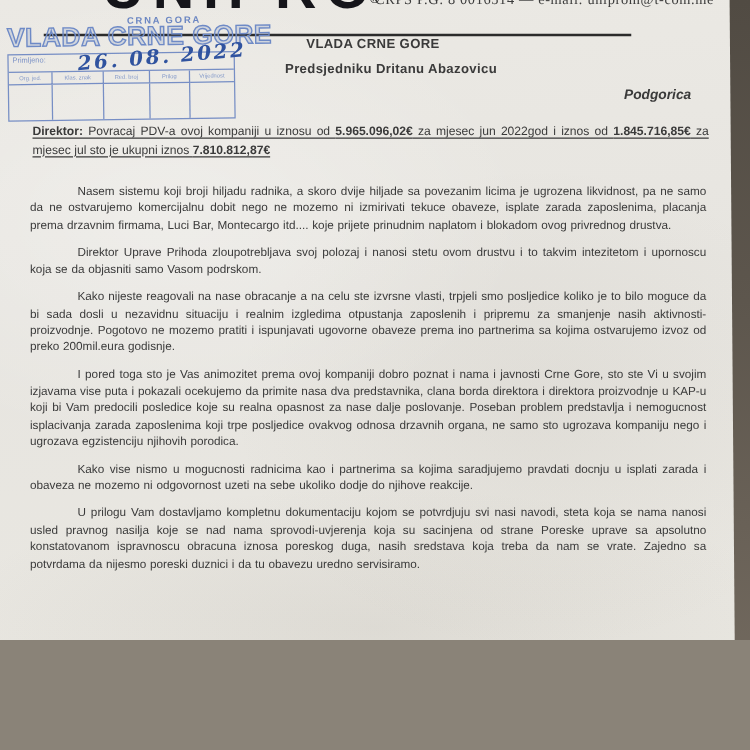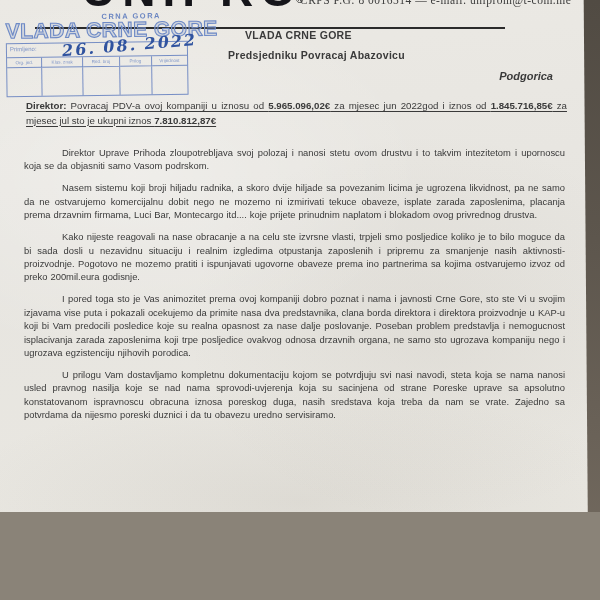--- a/index.html
+++ b/index.html
@@ -112,32 +112,33 @@
           <div></div>
           <div></div>
           <div></div>
           <div></div>
       </div>
     </div>
     <div class="hand-date">26. 08. 2022</div>
   </div>
 
   <div class="rcpt1">VLADA CRNE GORE</div>
-  <div class="rcpt2">Predsjedniku Povracaj Abazovicu</div>
+  <div class="rcpt2">Predsjedniku Dritanu Abazovicu</div>
   <div class="rcpt-city">Podgorica</div>
 
   <div class="subject">
     <span class="b">Direktor:</span><span> Povracaj PDV-a ovoj kompaniji u iznosu od </span><span class="b">5.965.096,02€</span><span> za mjesec jun 2022god i iznos od </span><span class="b">1.845.716,85€</span><span> za mjesec jul sto je ukupni iznos </span><span class="b">7.810.812,87€</span>
   </div>
 
   <div class="body">
+    <p>Nasem sistemu koji broji  hiljadu radnika, a skoro dvije hiljade sa povezanim licima je ugrozena likvidnost, pa ne samo da ne ostvarujemo komercijalnu dobit nego ne mozemo ni izmirivati tekuce obaveze, isplate zarada zaposlenima, placanja prema drzavnim firmama, Luci Bar, Montecargo itd.... koje prijete prinudnim naplatom i blokadom ovog privrednog drustva.</p>
     <p>Direktor Uprave Prihoda zloupotrebljava svoj polozaj i nanosi stetu ovom drustvu i to takvim intezitetom i upornoscu koja se da objasniti samo Vasom podrskom.</p>
-    <p>Nasem sistemu koji broji  hiljadu radnika, a skoro dvije hiljade sa povezanim licima je ugrozena likvidnost, pa ne samo da ne ostvarujemo komercijalnu dobit nego ne mozemo ni izmirivati tekuce obaveze, isplate zarada zaposlenima, placanja prema drzavnim firmama, Luci Bar, Montecargo itd.... koje prijete prinudnim naplatom i blokadom ovog privrednog drustva.</p>
     <p>Kako nijeste reagovali  na nase obracanje a na celu ste izvrsne vlasti, trpjeli smo posljedice koliko je to bilo moguce da bi sada dosli u nezavidnu situaciju i realnim izgledima otpustanja zaposlenih i pripremu za smanjenje nasih aktivnosti-proizvodnje.  Pogotovo ne mozemo pratiti i ispunjavati ugovorne obaveze prema ino partnerima sa kojima ostvarujemo izvoz od preko  200mil.eura godisnje.</p>
     <p>I pored toga sto je Vas animozitet prema ovoj kompaniji dobro poznat i nama i javnosti Crne Gore, sto ste Vi u svojim izjavama vise puta i pokazali ocekujemo da primite nasa dva predstavnika, clana borda direktora i direktora proizvodnje u KAP-u koji bi Vam predocili posledice koje su realna opasnost za nase dalje poslovanje. Poseban problem predstavlja i nemogucnost isplacivanja zarada zaposlenima koji trpe  posljedice ovakvog odnosa drzavnih organa, ne samo sto ugrozava kompaniju nego i ugrozava egzistenciju njihovih porodica.</p>
+    <p>Kako vise nismo u mogucnosti radnicima kao i partnerima sa kojima saradjujemo pravdati docnju u isplati zarada i obaveza ne mozemo ni odgovornost uzeti na sebe ukoliko dodje do njihove  reakcije.</p>
     <p>U prilogu Vam dostavljamo kompletnu dokumentaciju kojom se potvrdjuju svi nasi navodi, steta koja se nama nanosi usled pravnog nasilja koje se nad nama sprovodi-uvjerenja koja su sacinjena od strane Poreske uprave sa apsolutno konstatovanom ispravnoscu obracuna iznosa poreskog duga, nasih sredstava koja treba da nam se vrate. Zajedno sa potvrdama da nijesmo poreski duznici i da tu obavezu uredno servisiramo.</p>
   </div>
 
   <div class="place">U Niksicu:</div>
   <div class="signer-title">Izvrsni direktor:</div>
   <svg class="sig-stroke" width="34" height="18" viewBox="0 0 34 18">
     <path d="M2 16 Q 14 3 30 7" stroke="#30539f" stroke-width="1.6" fill="none" stroke-linecap="round"></path>
   </svg>
   <div class="seal">
     <div class="seal-inner"></div>

